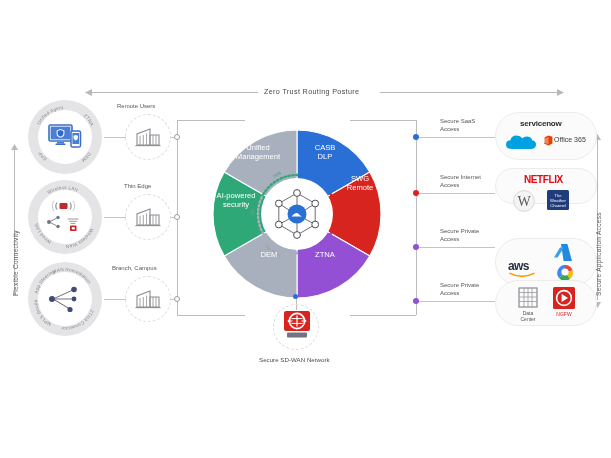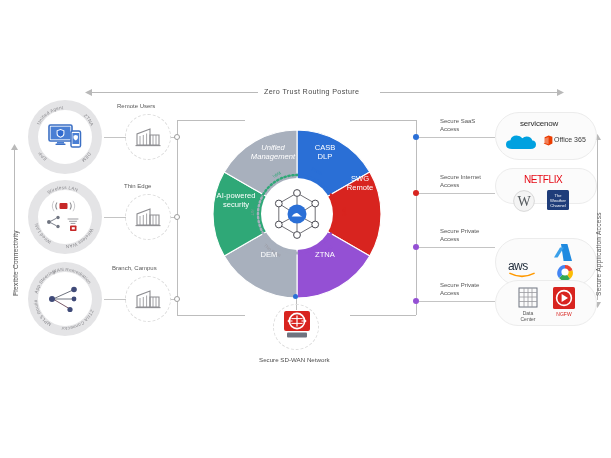--- a/index.html
+++ b/index.html
@@ -75,21 +75,21 @@
   
   .cloud {
     position:absolute; background:#fbfbfb; border:1px solid #ececec;
     border-radius:26px;
     display:flex; align-items:center; justify-content:center;
   }
   .access-label {
     position:absolute; font-size:6px; color:#575757; line-height:7.6px;
     white-space:nowrap;
   }
-  .logo-txt { font-weight:normal; }
+  .logo-txt { font-weight:bold; }
 
   .sdwan-label {
     position:absolute; font-size:6.2px; color:#4c4c4c; white-space:nowrap;
   }
   .dc-cap { font-size:5px; color:#555; text-align:center; line-height:6px; }
 </style>
 </head>
 <body>
 
 <div id="canvas">
@@ -344,21 +344,21 @@
   <div class="seg-label" style="left:297px; top:250px; width:56px;">
     <span>ZTNA</span>
   </div>
   <div class="seg-label" style="left:241px; top:250px; width:56px;">
     <span>DEM</span>
   </div>
   <div class="seg-label" style="left:206px; top:191px; width:60px;">
     <span>AI-powered</span><br>
     <span>security</span>
   </div>
-  <div class="seg-label" style="left:242px; top:143px; width:62px;font-style:italic;">
+  <div class="seg-label" style="left:227px; top:143px; width:62px;">
     <span>Unified</span><br>
     <span>Management</span>
   </div>
 
   <div class="abs" style="left:296px; top:296px; width:1px; height:14px; background:#bdbdbd;"></div>
   <div class="dot solid" style="left:293px; top:294px; background:#2a6fd6; width:5px; height:5px;"></div>
 
   <div class="abs" style="left:273px; top:304px; width:46px; height:46px; border-radius:50%; border:1px dashed #dcdcdc;">
     <svg width="28" height="30" viewBox="0 0 28 30" style="position:absolute; left:9px; top:6px;">
       <rect x="1" y="0" width="26" height="20" rx="2" fill="#d8241f"></rect>

